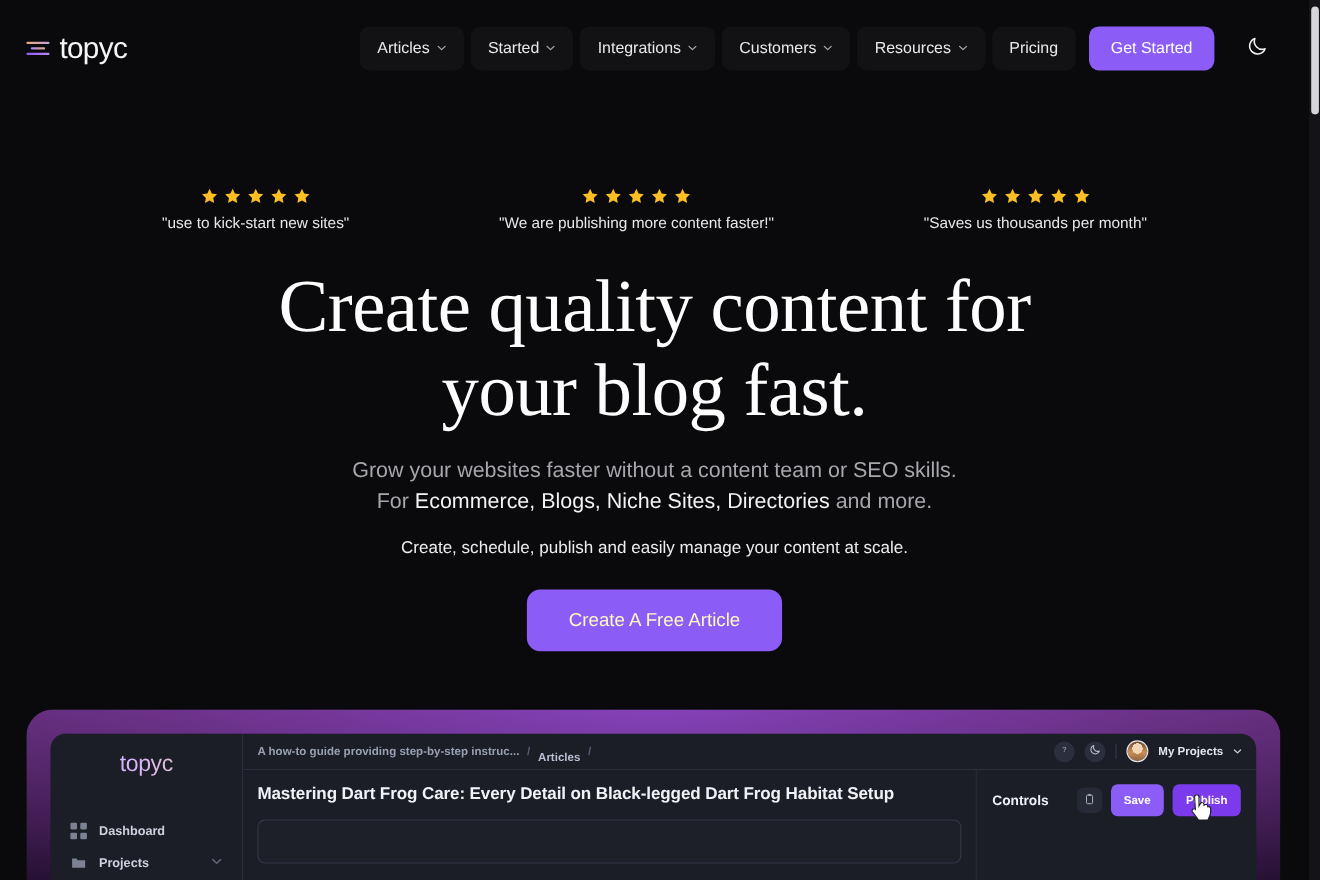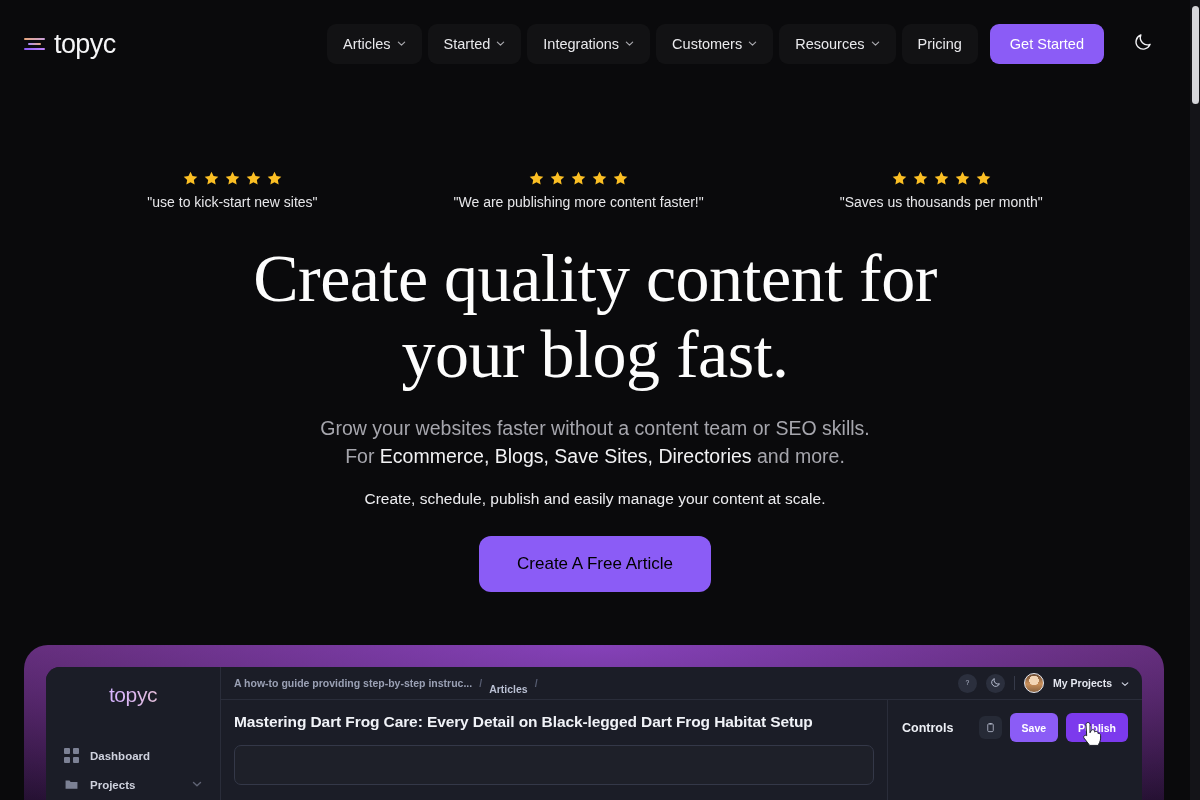--- a/index.html
+++ b/index.html
@@ -64,21 +64,21 @@
   }
   .sub {
     margin-top:22px; font-size:19.5px; line-height:28px; color:#a6a6ad; font-weight:400;
   }
   .sub .hl { color:#f2f2f4; }
   .tagline { margin-top:20px; font-size:15.5px; color:#ededf0; }
   .cta-wrap { margin-top:28px; }
   .cta-main {
     display:inline-flex; align-items:center; justify-content:center;
     height:56px; padding:0 38px; border-radius:12px;
-    background:#8b5cf6; color:#000000; font-size:17px; font-weight:500; cursor:pointer;
+    background:#8b5cf6; color:#fef9c3; font-size:17px; font-weight:500; cursor:pointer;
     border:none;
   }
 
   
   .preview-frame {
     position:absolute; left:24px; top:645px; width:1140px; height:175px;
     border-radius:24px 24px 0 0; padding:22px 22px 0 22px;
     background:
       radial-gradient(120% 180% at 50% 0%, rgba(168,85,247,.55) 0%, rgba(124,58,160,.40) 38%, rgba(40,16,60,.25) 70%, rgba(10,10,12,0) 100%),
       linear-gradient(180deg,#5b2a6e 0%, #33163f 55%, #140a1c 100%);
@@ -303,21 +303,21 @@
   </div>
 
   <div class="hero">
     <h1 class="headline">
       <span>Create quality content for</span><br>
       <span>your blog fast.</span>
     </h1>
 
     <div class="sub">
       <div>Grow your websites faster without a content team or SEO skills.</div>
-      <div><span>For </span><span class="hl">Ecommerce, Blogs, Save Sites, Directories</span><span> and more.</span></div>
+      <div><span>For </span><span class="hl">Ecommerce, Blogs, Niche Sites, Directories</span><span> and more.</span></div>
     </div>
 
     <div class="tagline">Create, schedule, publish and easily manage your content at scale.</div>
 
     <div class="cta-wrap">
       <button class="cta-main">Create A Free Article</button>
     </div>
   </div>
 
   <div class="preview-frame">

